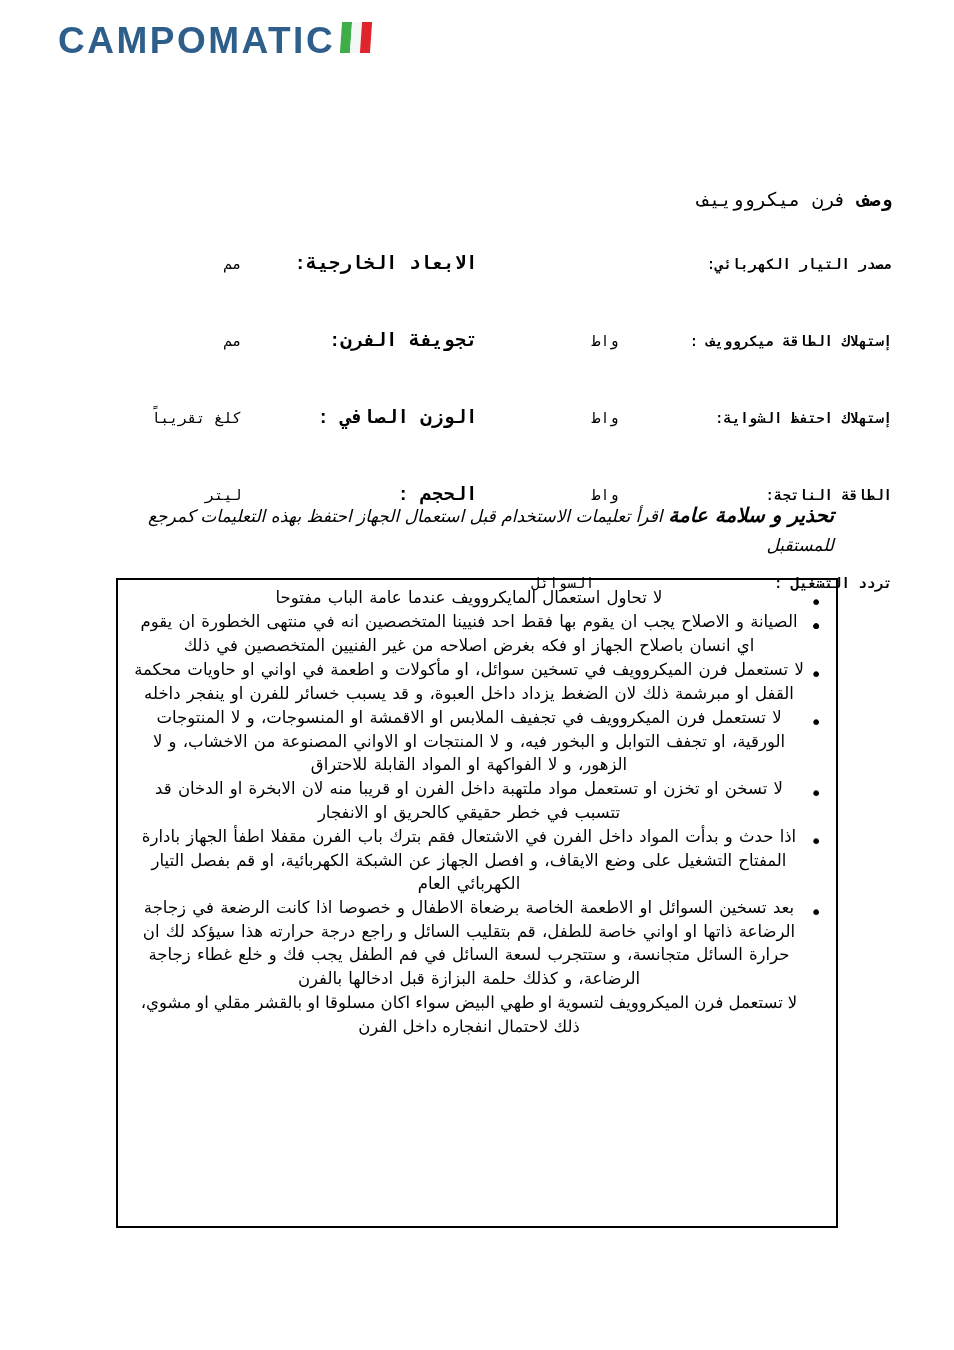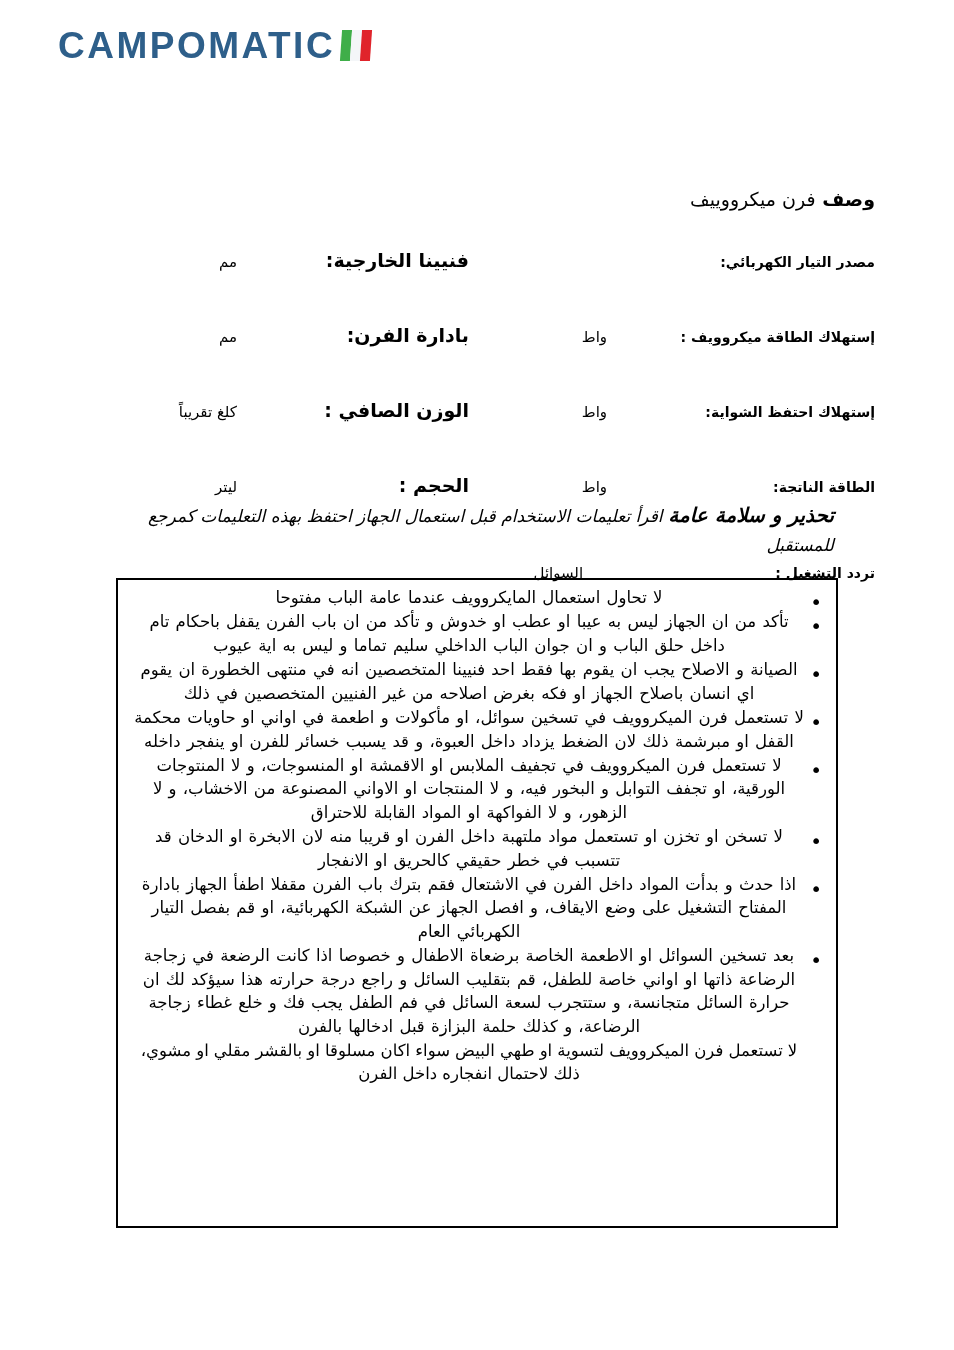--- a/index.html
+++ b/index.html
@@ -19,21 +19,21 @@
 
   
   .logo-area {
     position: absolute;
     top: 22px;
     right: 524px;
     left: 58px;
     height: 46px;
     display: flex;
     flex-direction: row;
-    align-items: center;
+    align-items: flex-start;
     justify-content: flex-start;
     direction: ltr;
   }
   .logo-text {
     font-family: "Liberation Sans", "DejaVu Sans", sans-serif;
     font-size: 37px;
     font-weight: 700;
     letter-spacing: 2.5px;
     color: #2e5f8a;
     line-height: 1;
@@ -54,22 +54,23 @@
     width: 33.34%;
   }
   .flag-green  { left: 0;      background: #3fae49; }
   .flag-white  { left: 33.3%;  background: #f4f6f8; }
   .flag-red    { left: 66.6%;  background: #e0242b; }
 
   
   .spec-block {
     position: absolute;
     top: 158px;
-    right: 69px;
+    right: 52px;
     left: 60px;
+    font-family: Liberation Mono, monospace;
   }
   .spec-row {
     display: flex;
     flex-direction: row;
     align-items: baseline;
     width: 100%;
     margin-bottom: 9px;
     min-height: 26px;
   }
   .col-label {
@@ -193,28 +194,28 @@
       <span class="light">فرن ميكرووييف</span>
     </div>
     <div class="col-unit-a"></div>
     <div class="col-label2"></div>
     <div class="col-unit-b"></div>
   </div>
 
   <div class="spec-row">
     <div class="col-label">مصدر التيار الكهربائي:</div>
     <div class="col-unit-a"></div>
-    <div class="col-label2">فنيينا الخارجية:</div>
+    <div class="col-label2">الابعاد الخارجية:</div>
     <div class="col-unit-b">مم</div>
   </div>
 
   <div class="spec-row">
     <div class="col-label">إستهلاك الطاقة ميكروويف :</div>
     <div class="col-unit-a">واط</div>
-    <div class="col-label2">بادارة الفرن:</div>
+    <div class="col-label2">تجويفة الفرن:</div>
     <div class="col-unit-b">مم</div>
   </div>
 
   <div class="spec-row">
     <div class="col-label">إستهلاك احتفظ الشواية:</div>
     <div class="col-unit-a">واط</div>
     <div class="col-label2">الوزن الصافي :</div>
     <div class="col-unit-b">كلغ تقريباً</div>
   </div>
 
@@ -235,21 +236,21 @@
 </div>
 
 <div class="warning-heading">
   <span class="wh-bold">تحذير و سلامة عامة</span>
   <span class="wh-rest">اقرأ تعليمات الاستخدام قبل استعمال الجهاز   احتفظ بهذه التعليمات كمرجع للمستقبل</span>
 </div>
 
 <div class="warn-box">
   <ul class="warn-list">
       <li class="warn-item"><span class="bullet">•</span><span>لا تحاول استعمال المايكروويف عندما عامة الباب مفتوحا</span></li>
-      <li class="warn-item"><span class="bullet">•</span><span>تأكد من ان الجهاز ليس به عيبا او عطب او خدوش  و  تأكد من ان باب الفرن يقفل باحكام تام داخل حلق الباب  و ان جوان الباب الداخلي سليم تماما و ليس به اية عيوب</span></li>
+      <li class="warn-item"><span class="bullet">•</span></li>
       <li class="warn-item"><span class="bullet">•</span><span>الصيانة و الاصلاح يجب ان يقوم بها فقط احد فنيينا المتخصصين  انه في منتهى الخطورة ان يقوم اي انسان باصلاح الجهاز او فكه بغرض اصلاحه من غير الفنيين المتخصصين في ذلك</span></li>
       <li class="warn-item"><span class="bullet">•</span><span>لا تستعمل فرن الميكروويف في تسخين سوائل، او مأكولات و اطعمة في اواني او حاويات محكمة القفل او مبرشمة  ذلك لان الضغط يزداد داخل العبوة، و قد يسبب خسائر للفرن او ينفجر داخله</span></li>
       <li class="warn-item"><span class="bullet">•</span><span>لا تستعمل فرن الميكروويف في تجفيف الملابس او الاقمشة او المنسوجات، و لا المنتوجات الورقية، او تجفف التوابل و البخور فيه، و لا المنتجات او الاواني المصنوعة من الاخشاب، و لا الزهور، و لا الفواكهة او المواد القابلة للاحتراق</span></li>
       <li class="warn-item"><span class="bullet">•</span><span>لا تسخن او تخزن او تستعمل مواد ملتهبة داخل الفرن او قريبا منه  لان الابخرة او الدخان قد تتسبب في خطر حقيقي كالحريق او الانفجار</span></li>
       <li class="warn-item"><span class="bullet">•</span><span>اذا حدث و بدأت المواد داخل الفرن في الاشتعال  فقم بترك باب الفرن مقفلا  اطفأ الجهاز بادارة المفتاح التشغيل على وضع الايقاف، و افصل الجهاز عن الشبكة الكهربائية، او قم بفصل التيار الكهربائي العام</span></li>
       <li class="warn-item"><span class="bullet">•</span><span>بعد تسخين السوائل او الاطعمة الخاصة برضعاة الاطفال  و  خصوصا اذا كانت الرضعة في زجاجة الرضاعة ذاتها او اواني خاصة للطفل، قم بتقليب السائل و راجع درجة حرارته  هذا سيؤكد لك ان حرارة السائل متجانسة، و ستتجرب لسعة السائل في فم الطفل  يجب فك و خلع غطاء زجاجة الرضاعة، و كذلك حلمة البزازة قبل ادخالها بالفرن</span></li>
       <li class="warn-item no-bullet"><span>لا تستعمل فرن الميكروويف لتسوية او طهي البيض سواء اكان مسلوقا او بالقشر  مقلي او مشوي، ذلك لاحتمال انفجاره داخل الفرن</span></li>
     </ul>
 </div>
 

